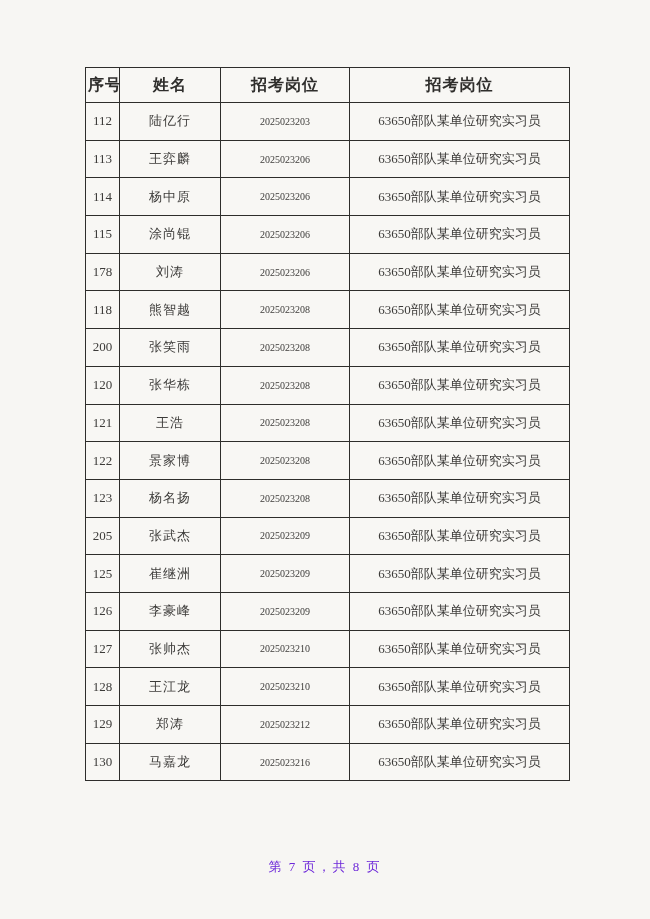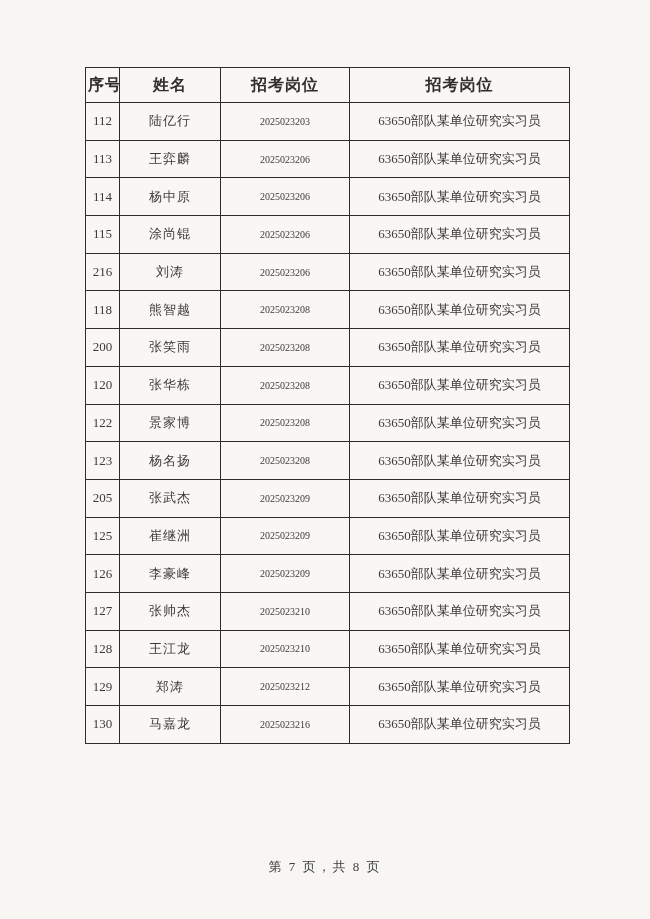--- a/index.html
+++ b/index.html
@@ -60,21 +60,21 @@
     font-size: 10px;
   }
   .footer {
     position: absolute;
     left: 0;
     width: 650px;
     top: 858px;
     text-align: center;
     font-size: 13px;
     letter-spacing: 2px;
-    color: #404040;
+    color: #6d28d9;
   }
 </style>
 </head>
 <body>
 
 <div class="page">
 
   <table class="roster">
     <colgroup>
       <col class="c-no">
@@ -110,40 +110,46 @@
           <td class="cell-code">2025023206</td>
           <td class="cell-position">63650部队某单位研究实习员</td>
         </tr>
         <tr>
           <td class="cell-no">115</td>
           <td class="cell-name">涂尚锟</td>
           <td class="cell-code">2025023206</td>
           <td class="cell-position">63650部队某单位研究实习员</td>
         </tr>
         <tr>
-          <td class="cell-no">216</td>
+          <td class="cell-no">178</td>
           <td class="cell-name">刘涛</td>
           <td class="cell-code">2025023206</td>
           <td class="cell-position">63650部队某单位研究实习员</td>
         </tr>
         <tr>
           <td class="cell-no">118</td>
           <td class="cell-name">熊智越</td>
           <td class="cell-code">2025023208</td>
           <td class="cell-position">63650部队某单位研究实习员</td>
         </tr>
         <tr>
           <td class="cell-no">200</td>
           <td class="cell-name">张笑雨</td>
           <td class="cell-code">2025023208</td>
           <td class="cell-position">63650部队某单位研究实习员</td>
         </tr>
         <tr>
           <td class="cell-no">120</td>
           <td class="cell-name">张华栋</td>
+          <td class="cell-code">2025023208</td>
+          <td class="cell-position">63650部队某单位研究实习员</td>
+        </tr>
+        <tr>
+          <td class="cell-no">121</td>
+          <td class="cell-name">王浩</td>
           <td class="cell-code">2025023208</td>
           <td class="cell-position">63650部队某单位研究实习员</td>
         </tr>
         <tr>
           <td class="cell-no">122</td>
           <td class="cell-name">景家博</td>
           <td class="cell-code">2025023208</td>
           <td class="cell-position">63650部队某单位研究实习员</td>
         </tr>
         <tr>

